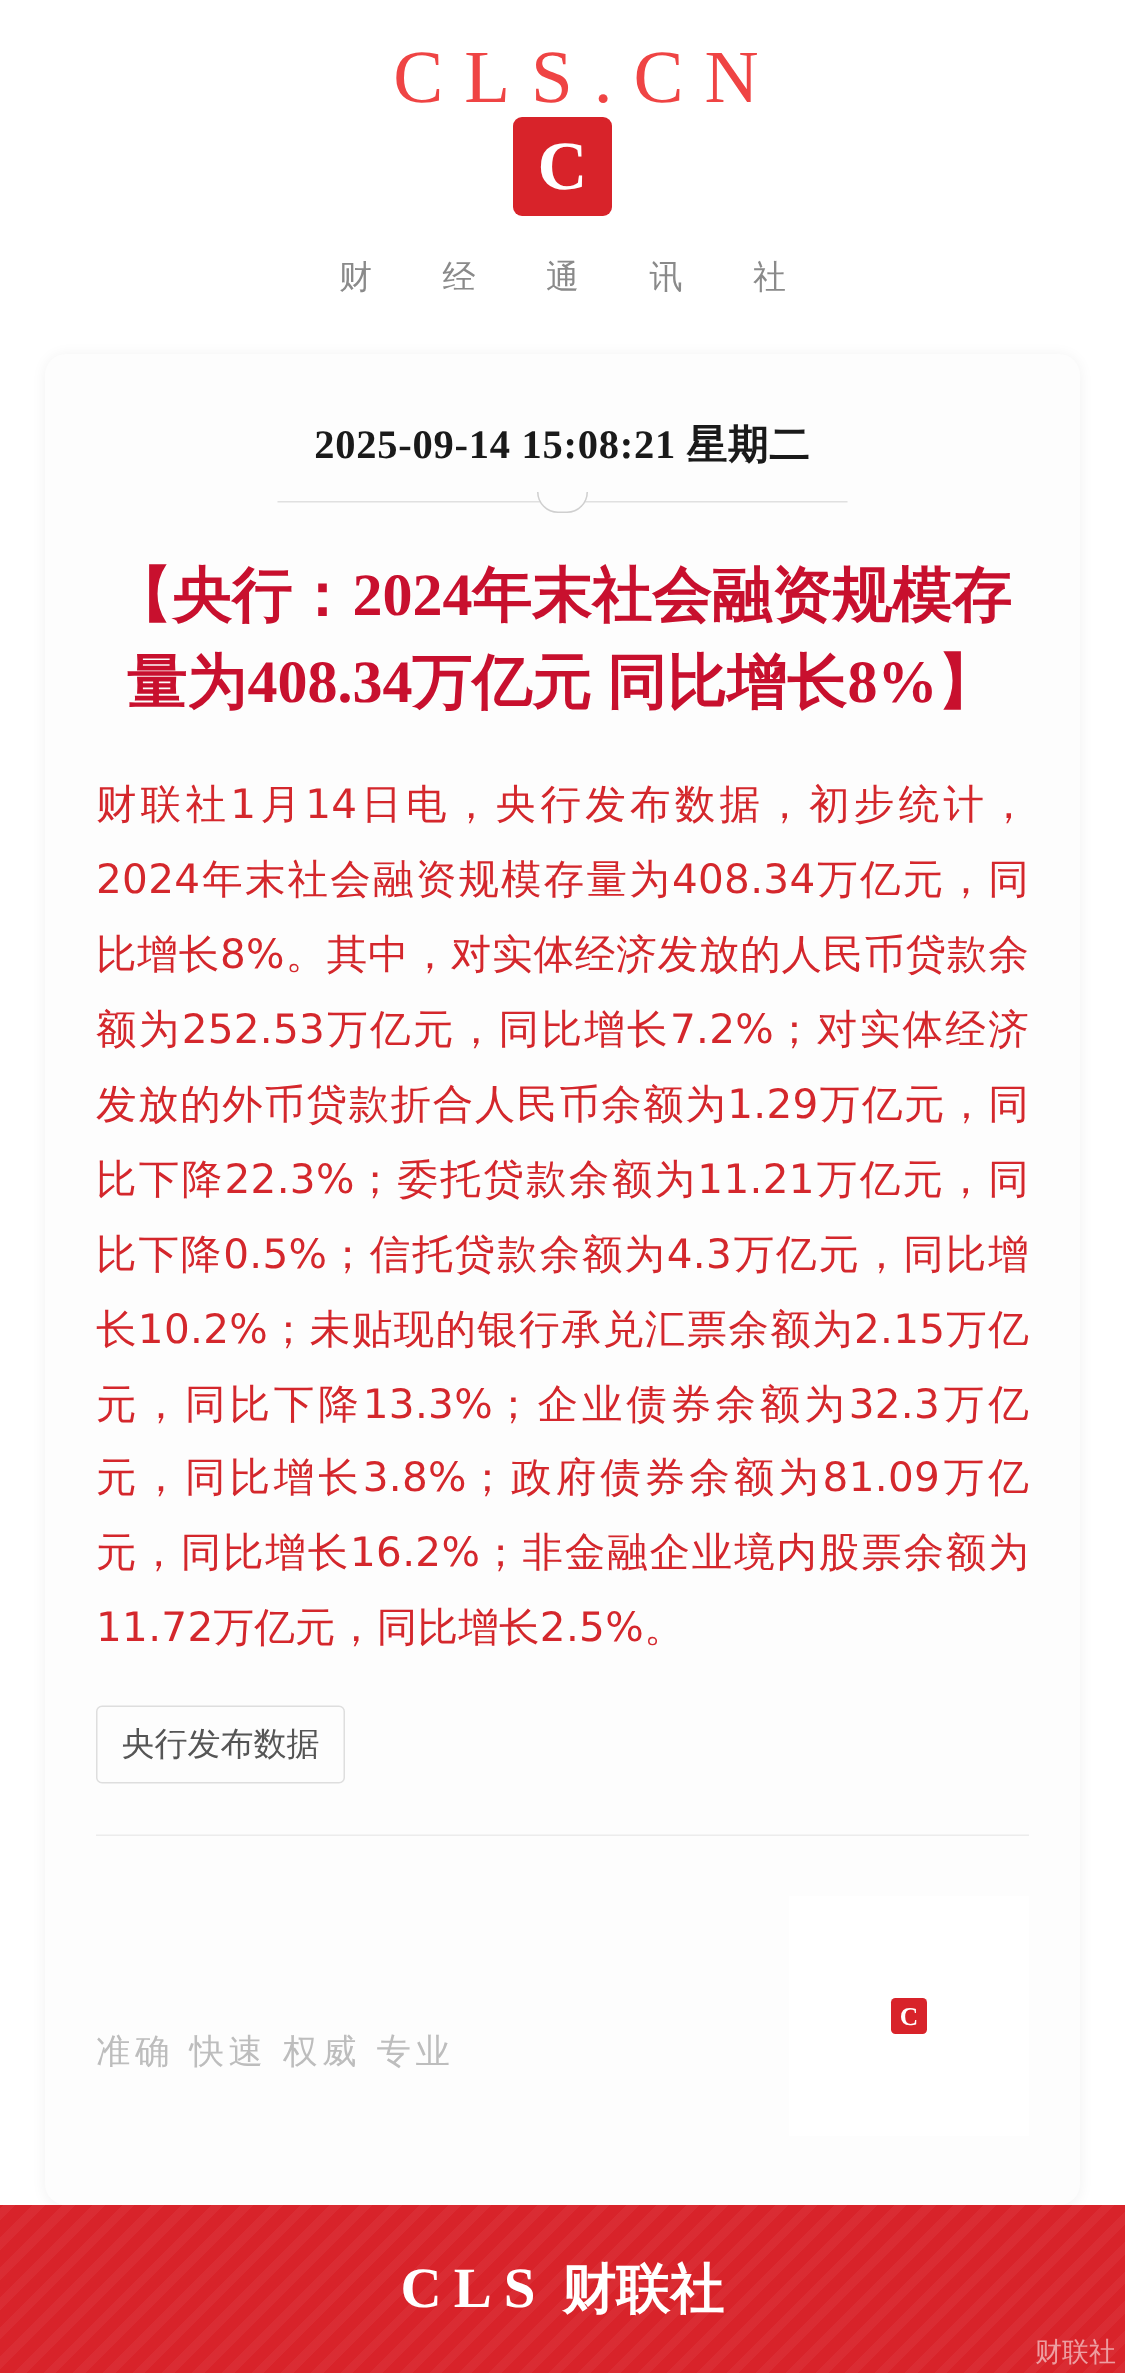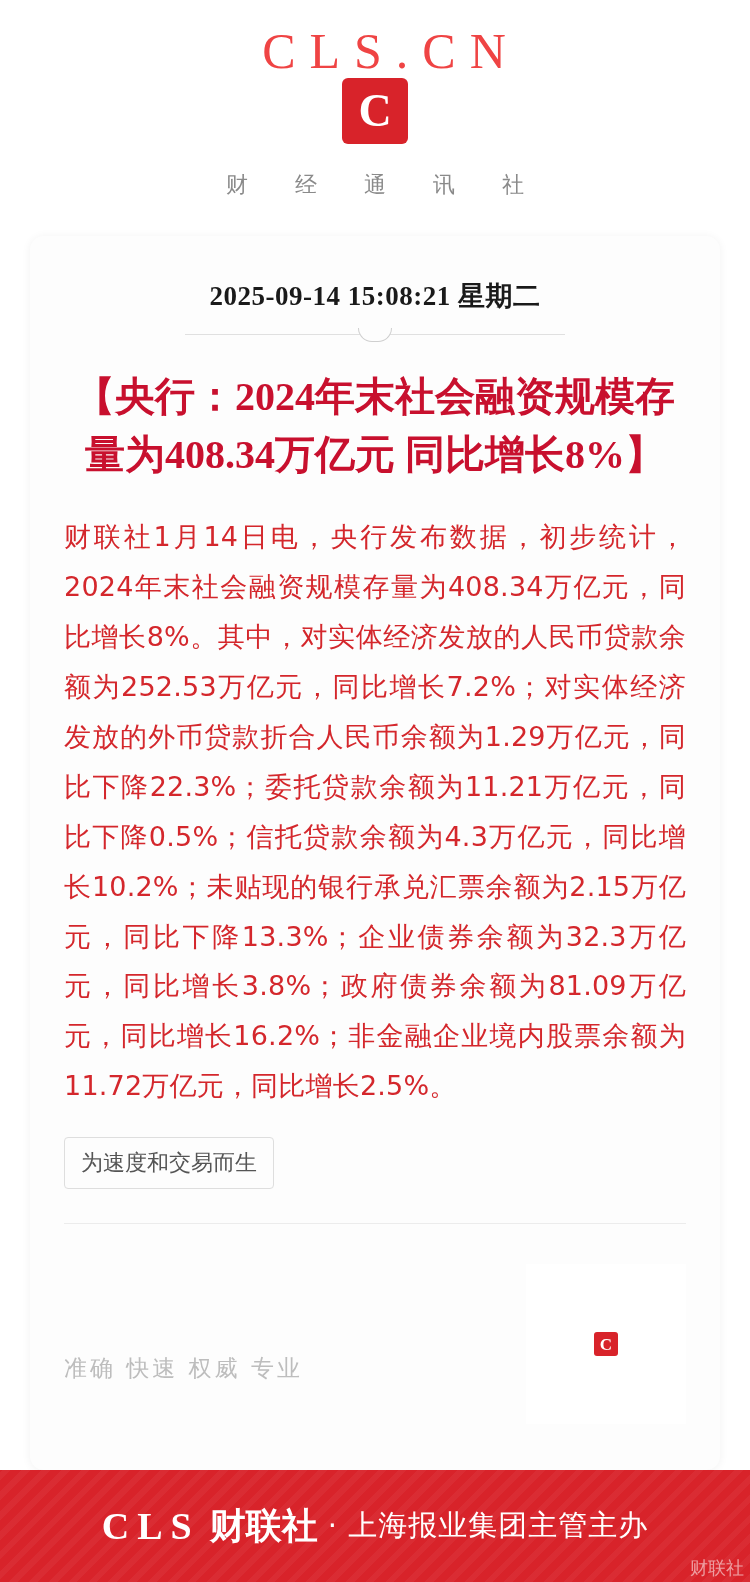--- a/index.html
+++ b/index.html
@@ -314,21 +314,21 @@
     <div class="divider-curve">
       <div class="line"></div>
       <div class="notch"></div>
     </div>
 
     <div class="headline">【央行：2024年末社会融资规模存量为408.34万亿元 同比增长8%】</div>
 
     <div class="article">财联社1月14日电，央行发布数据，初步统计，2024年末社会融资规模存量为408.34万亿元，同比增长8%。其中，对实体经济发放的人民币贷款余额为252.53万亿元，同比增长7.2%；对实体经济发放的外币贷款折合人民币余额为1.29万亿元，同比下降22.3%；委托贷款余额为11.21万亿元，同比下降0.5%；信托贷款余额为4.3万亿元，同比增长10.2%；未贴现的银行承兑汇票余额为2.15万亿元，同比下降13.3%；企业债券余额为32.3万亿元，同比增长3.8%；政府债券余额为81.09万亿元，同比增长16.2%；非金融企业境内股票余额为11.72万亿元，同比增长2.5%。</div>
 
     <div class="tags">
-      <span class="tag">为速度和交易而生</span>
+      <span class="tag">央行发布数据</span>
     </div>
 
     <div class="card-sep"></div>
 
     <div class="footer-area">
       <div class="footer-lines">
         <div class="l2">准确 快速 权威 专业</div>
       </div>
 
       <div class="qr">
@@ -338,18 +338,17 @@
         </div>
       </div>
     </div>
 
   </div>
 
   <div class="banner">
     <div class="banner-row">
       <span class="cls-mark">CLS</span>
       <span class="banner-name">财联社</span>
-      <span class="banner-org">· 上海报业集团主管主办</span>
     </div>
     <div class="banner-corner">财联社</div>
   </div>
 
 </div>
 
 </body></html>

